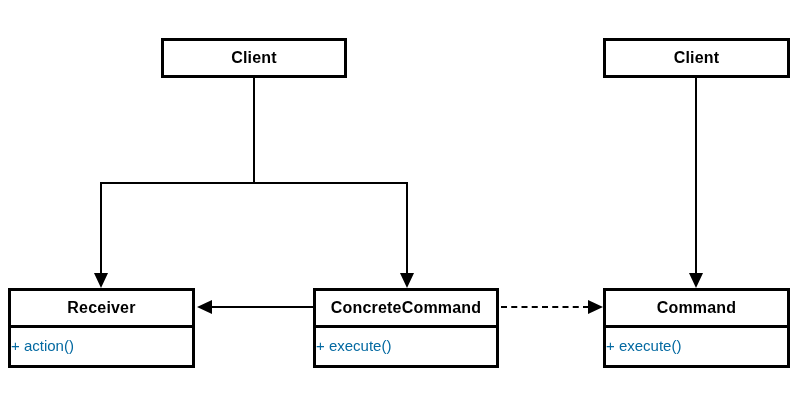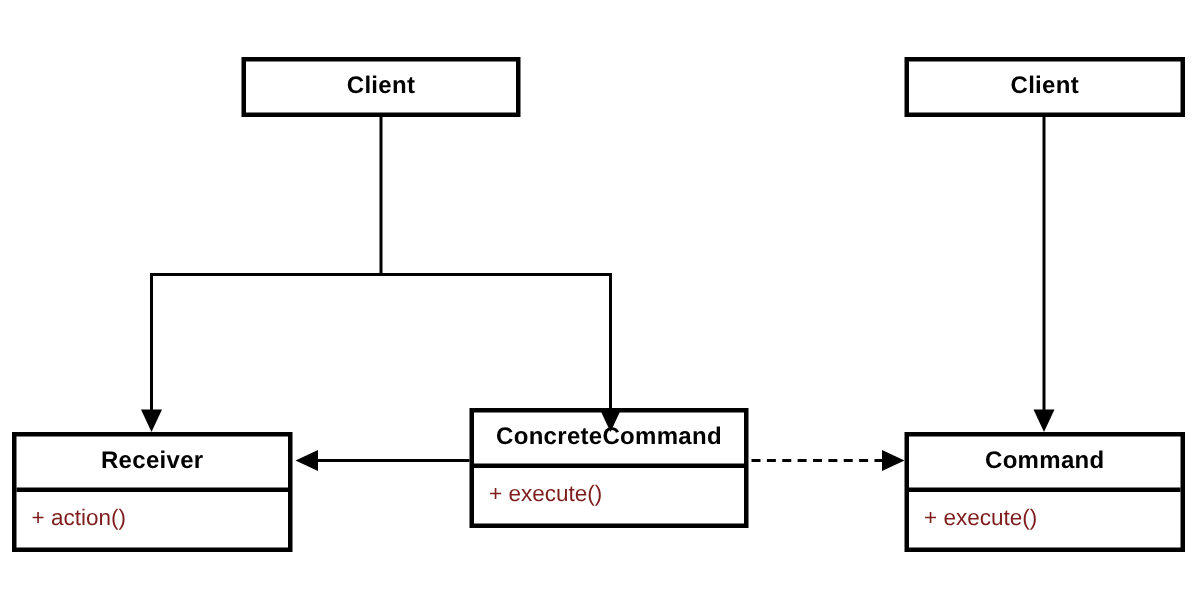--- a/index.html
+++ b/index.html
@@ -34,23 +34,22 @@
   }
   .class-box.two-comp .title {
     height: 37px;
     border-bottom: 3px solid #000000;
   }
   .class-box .method {
     box-sizing: border-box;
     height: 34px;
     display: flex;
     align-items: center;
-    padding-left: 10px;
     font-size: 15px;
-    color: #7f1d1d;
+    color: #0369a1;
   }
   
   .vline { position: absolute; width: 2px; background: #000000; }
   .hline { position: absolute; height: 2px; background: #000000; }
   .dashline { position: absolute; height: 0; border-top: 2px dashed #000000; }
   .arrow { position: absolute; width: 0; height: 0; }
   .arrow.down {
     border-left: 7px solid transparent;
     border-right: 7px solid transparent;
     border-top: 15px solid #000000;
@@ -77,21 +76,21 @@
 
   <div class="class-box" style="left:603px; top:38px; width:187px; height:40px;">
     <div class="title">Client</div>
   </div>
 
   <div class="class-box two-comp" style="left:8px; top:288px; width:187px; height:80px;text-align:center;">
     <div class="title">Receiver</div>
     <div class="method">+ action()</div>
   </div>
 
-  <div class="class-box two-comp" style="left:313px; top:272px; width:186px; height:80px;">
+  <div class="class-box two-comp" style="left:313px; top:288px; width:186px; height:80px;">
     <div class="title">ConcreteCommand</div>
     <div class="method">+ execute()</div>
   </div>
 
   <div class="class-box two-comp" style="left:603px; top:288px; width:187px; height:80px;">
     <div class="title">Command</div>
     <div class="method">+ execute()</div>
   </div>
 
   <div class="vline" style="left:253px; top:78px; height:105px;"></div>

